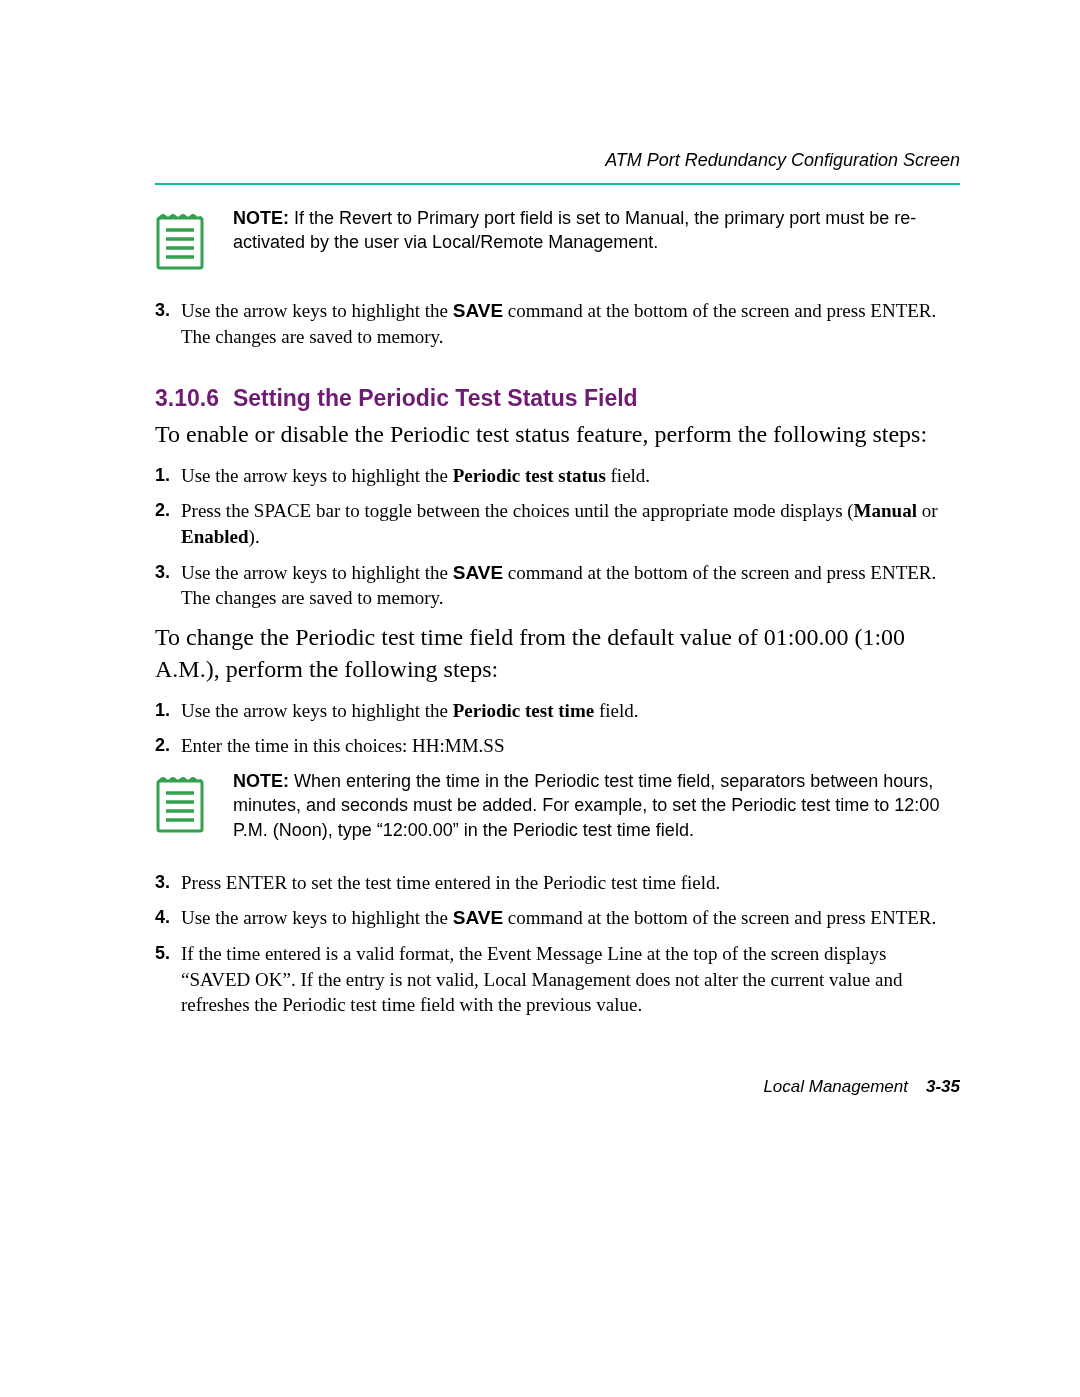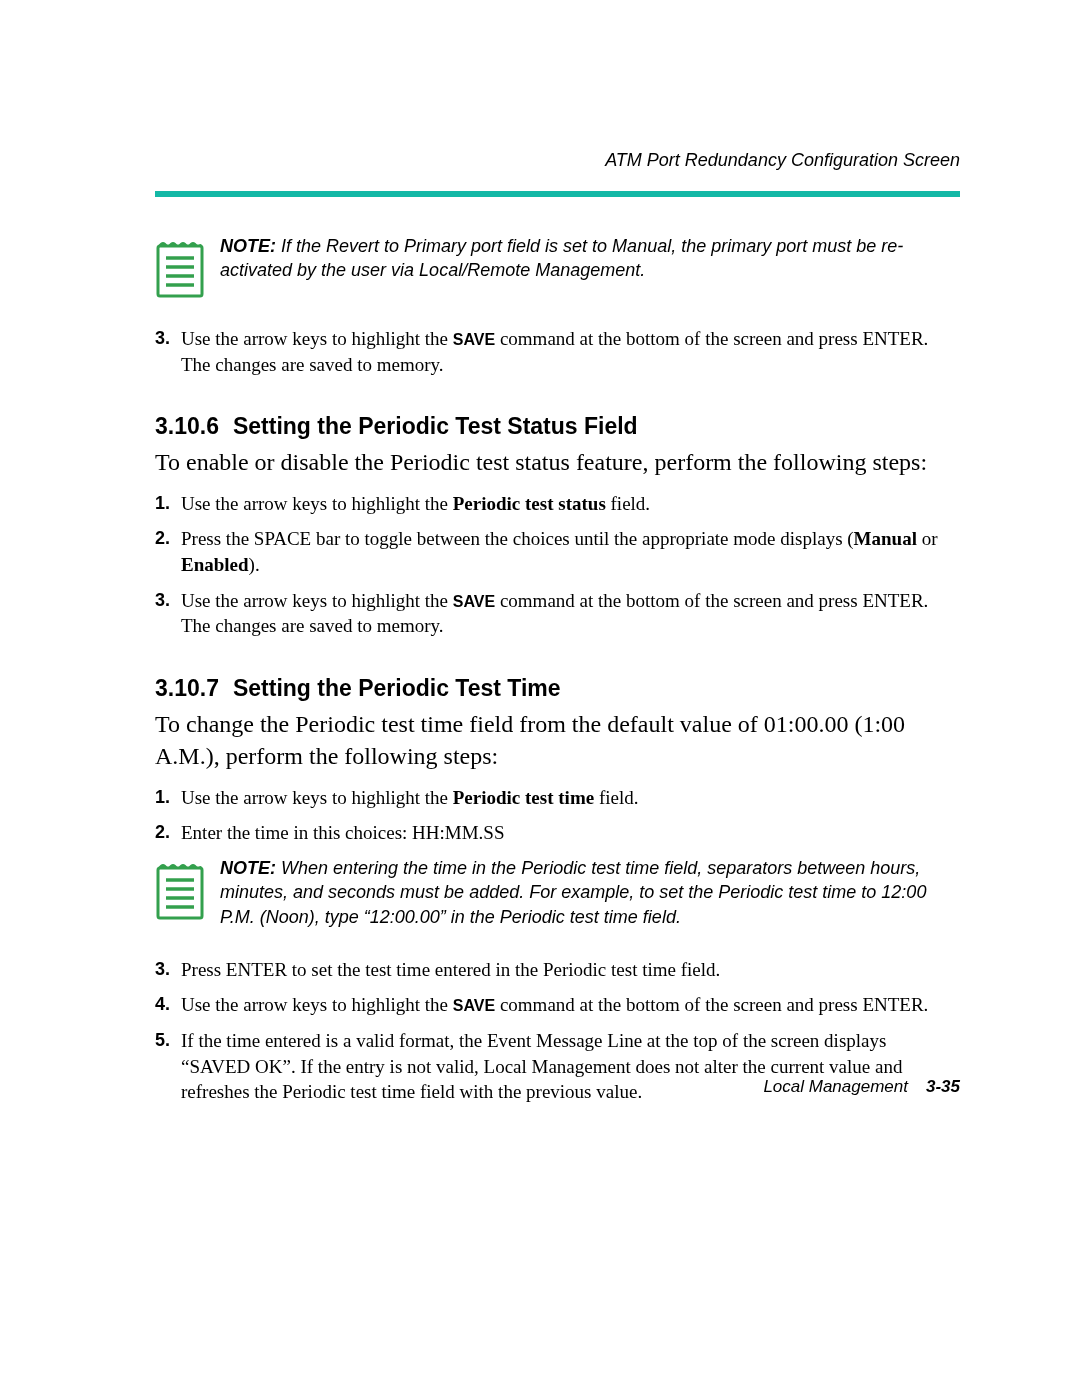--- a/index.html
+++ b/index.html
@@ -16,30 +16,29 @@
   .page {
     padding: 150px 120px 0 155px;
     box-sizing: border-box;
   }
   .header-line {
     text-align: right;
     font-family: Arial, Helvetica, sans-serif;
     font-style: italic;
     font-size: 18px;
     color: #000;
-    padding-bottom: 20px;
-    border-bottom: 6px solid #14b8a6;
-    margin-bottom: 37px;
+    padding-bottom: 12px;
+    border-bottom: 2px solid #14b8a6;
+    margin-bottom: 21px;
   }
   .note-block {
     display: flex;
     align-items: flex-start;
-    gap: 15px;
+    gap: 28px;
     margin-bottom: 28px;
-    font-style: italic;
   }
   .note-icon {
     flex: 0 0 auto;
     width: 50px;
     height: 64px;
   }
   .note-text {
     font-family: Arial, Helvetica, sans-serif;
     font-size: 18px;
     line-height: 1.35;
@@ -54,27 +53,27 @@
   }
   .ol-num {
     flex: 0 0 26px;
     font-family: Arial, Helvetica, sans-serif;
     font-weight: bold;
     font-size: 18px;
   }
   .ol-body {
     flex: 1 1 auto;
   }
-  .ol-body .arial-b { font-family: Arial, Helvetica, sans-serif; font-weight: bold; font-size: 16px; }
+  .ol-body .arial-b { font-family: Arial, Helvetica, sans-serif; font-weight: bold; font-size: 19px; }
   .ol-body .serif-b { font-weight: bold; }
   .section-head {
     font-family: Arial, Helvetica, sans-serif;
     font-weight: bold;
     font-size: 23px;
-    color: #000000;
+    color: #701a75;
     margin-top: 36px;
     margin-bottom: 6px;
   }
   .section-head .secnum { margin-right: 14px; }
   .para {
     font-size: 24px;
     line-height: 1.35;
     margin-bottom: 12px;
   }
   .list-block {
@@ -142,23 +141,20 @@
       </div>
     </div>
     <div class="ol-item">
       <div class="ol-num">3.</div>
       <div class="ol-body">
         <span>Use the arrow keys to highlight the </span><span class="arial-b">SAVE</span><span> command at the bottom of the screen and press ENTER. The changes are saved to memory.</span>
       </div>
     </div>
   </div>
 
-  <div class="section-head">
-    <span class="secnum">3.10.7</span><span>Setting the Periodic Test Time</span>
-  </div>
   <div class="para">To change the Periodic test time field from the default value of 01:00.00 (1:00 A.M.), perform the following steps:</div>
 
   <div class="list-block">
     <div class="ol-item">
       <div class="ol-num">1.</div>
       <div class="ol-body">
         <span>Use the arrow keys to highlight the </span><span class="serif-b">Periodic test time</span><span> field.</span>
       </div>
     </div>
     <div class="ol-item">

